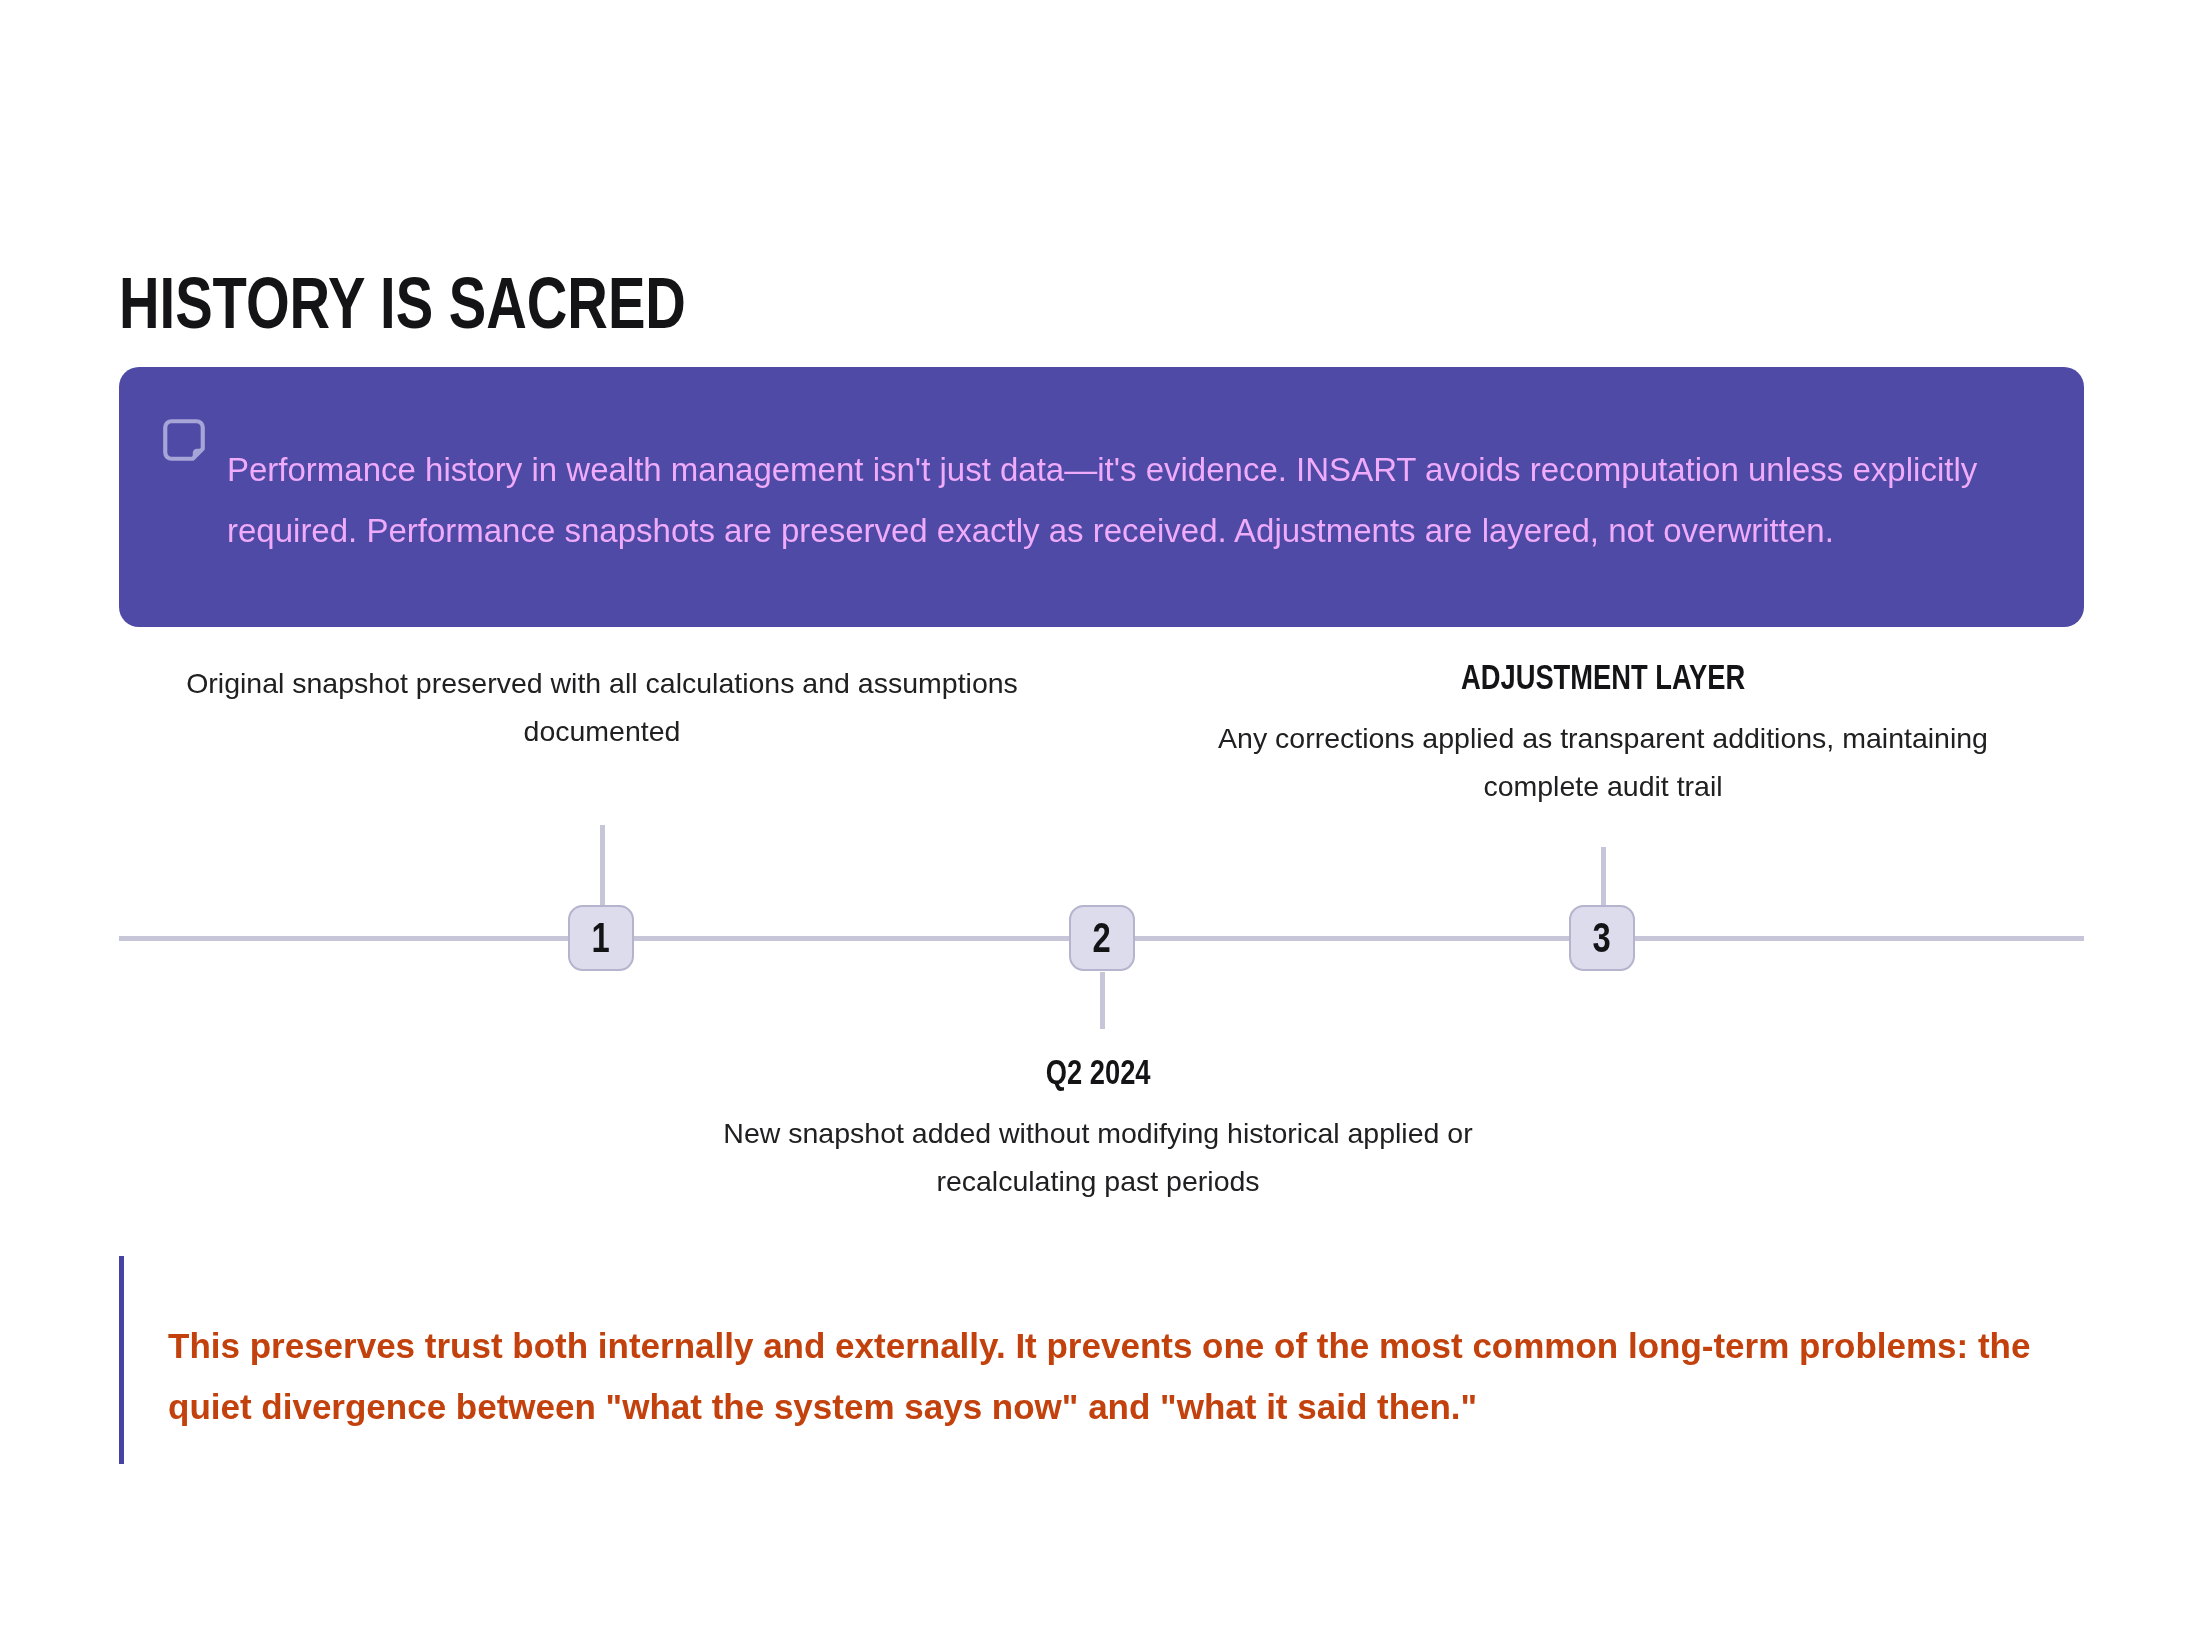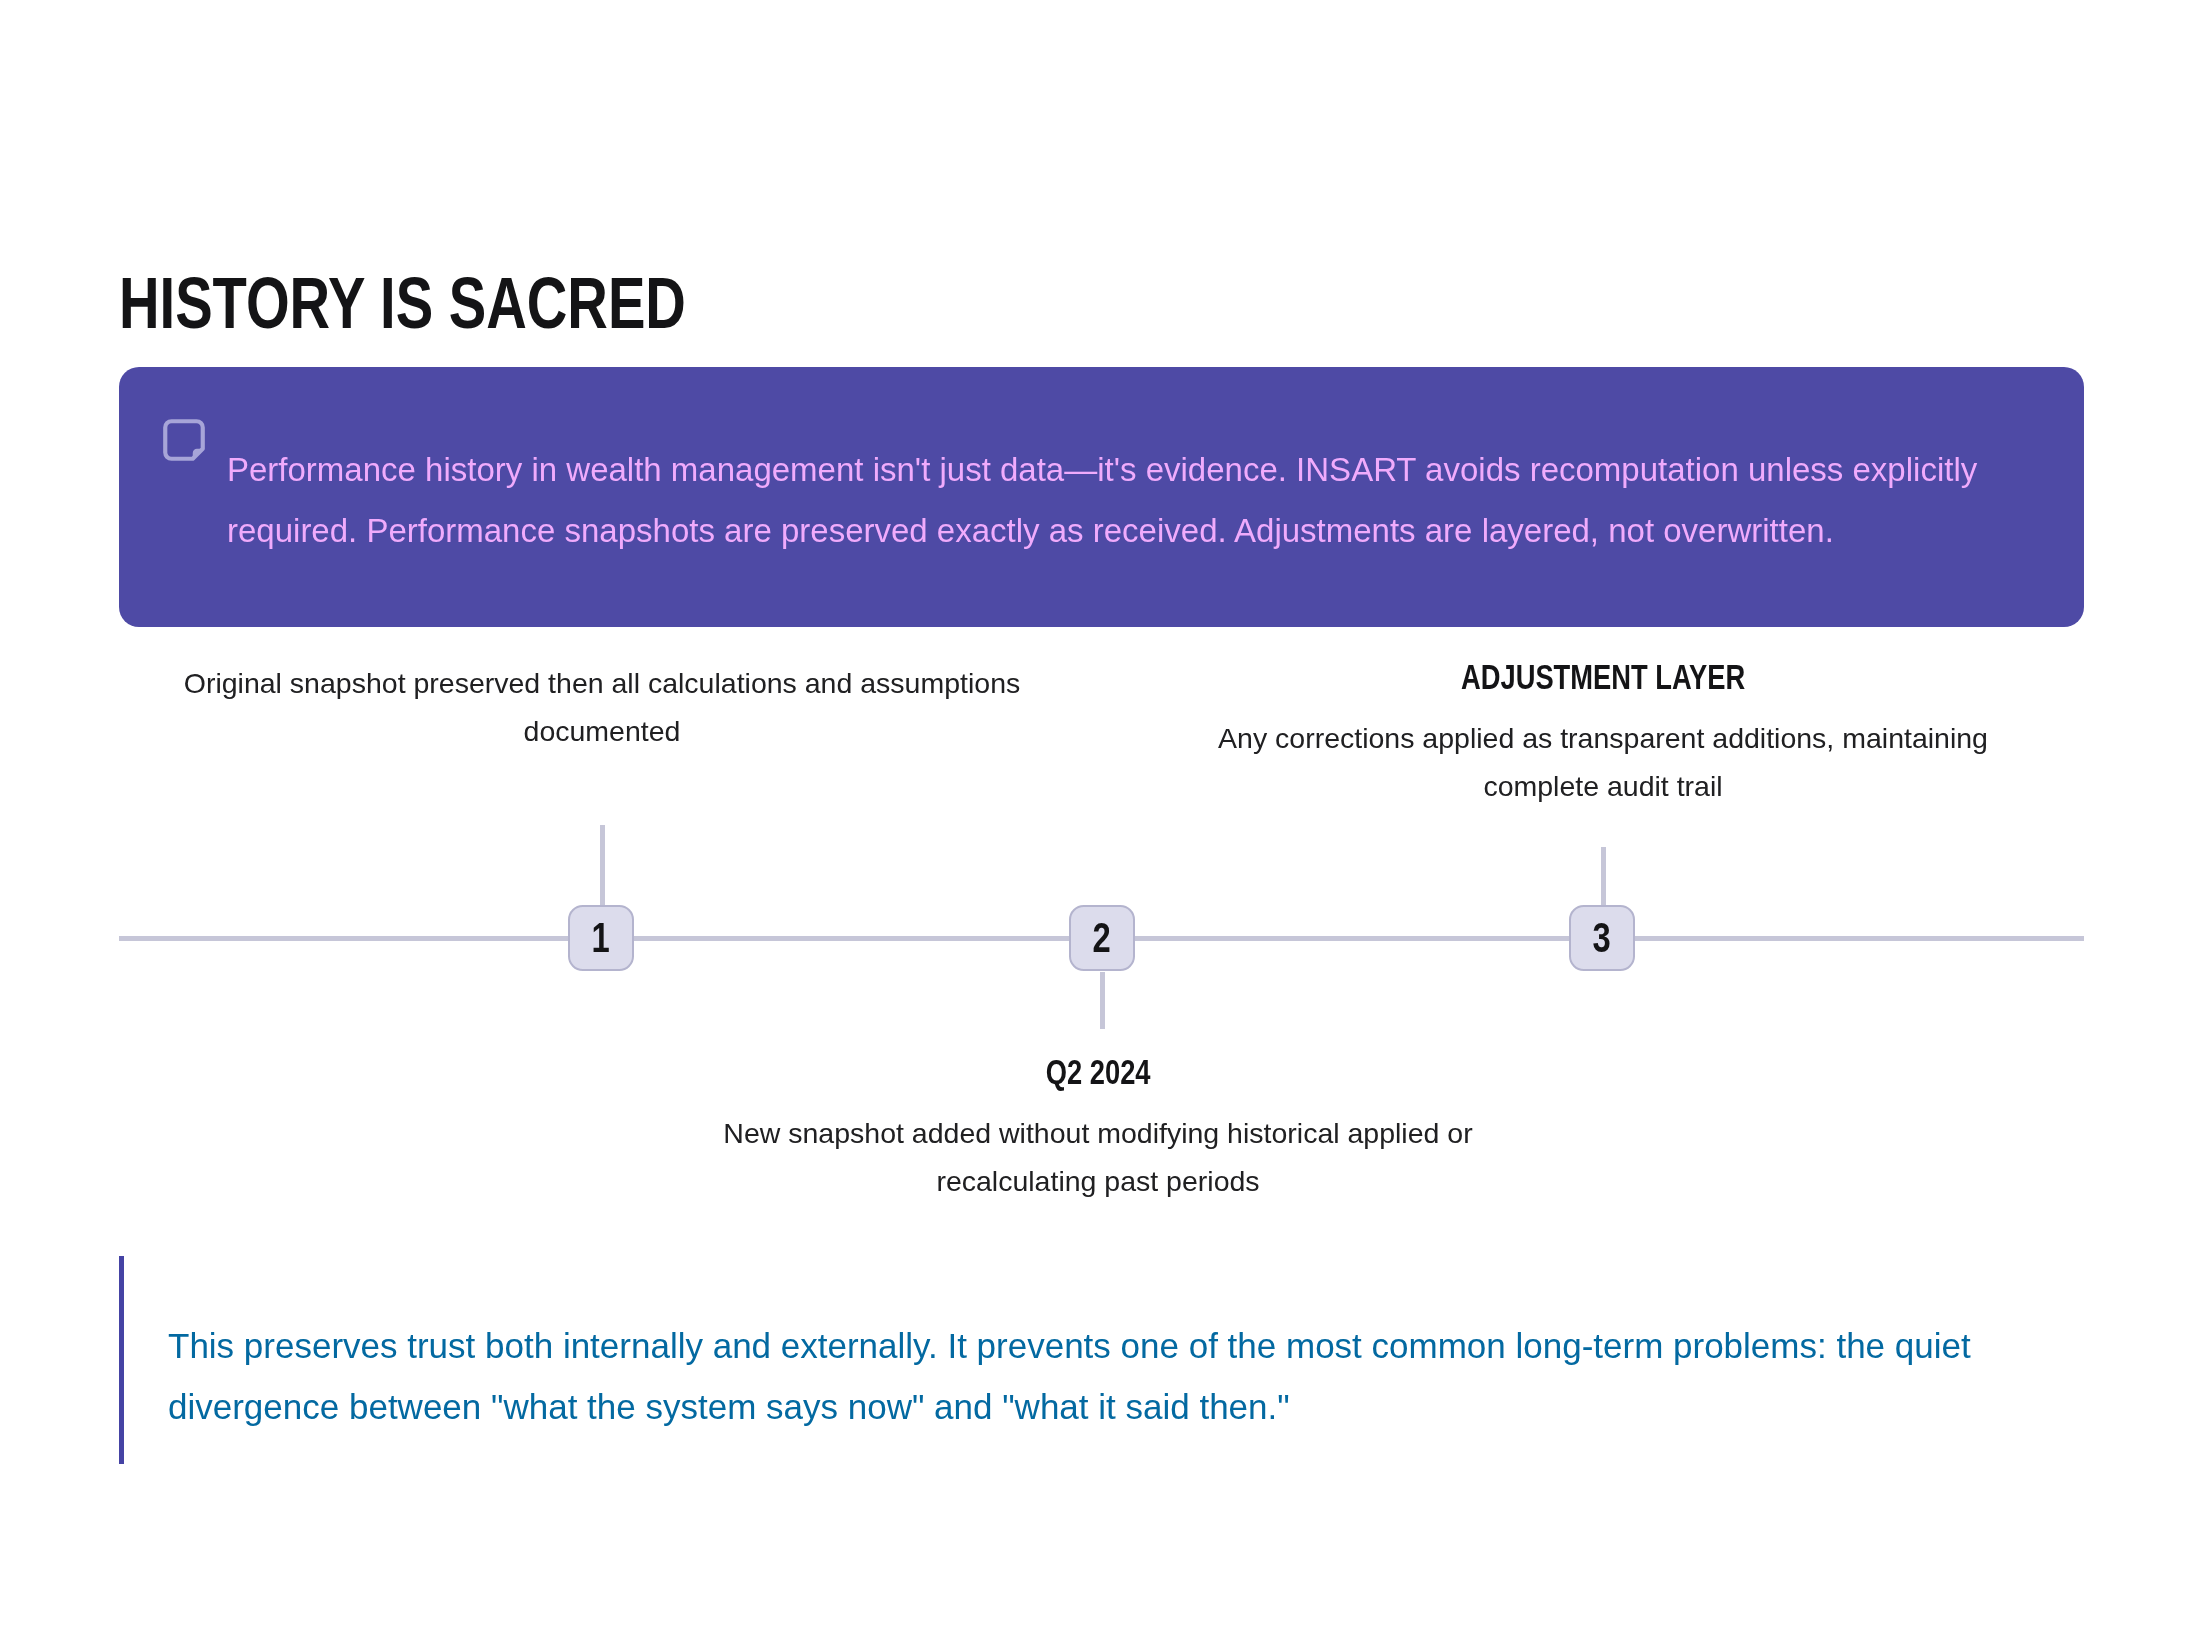--- a/index.html
+++ b/index.html
@@ -135,43 +135,43 @@
     left: 119px;
     top: 1256px;
     width: 1938px;
     border-left: 5.5px solid #4543a4;
     box-sizing: border-box;
     padding: 24px 0 39px 44px;
   }
   .quote .quote-text {
     font-size: 35px;
     line-height: 61px;
-    color: #0369a1;
-    font-weight: 400;
+    color: #c2410c;
+    font-weight: 700;
   }
 </style>
 </head>
 <body>
 
 <div class="slide">
 
   <h1 class="page-title">HISTORY IS SACRED</h1>
 
   <div class="callout">
     <span class="note-icon">
       <svg width="50" height="50" viewBox="0 0 24 24" fill="none" stroke="currentColor" stroke-width="2" stroke-linecap="round" stroke-linejoin="round">
         <path d="M16.2 21H6a3 3 0 0 1-3-3V6a3 3 0 0 1 3-3h12a3 3 0 0 1 3 3v10.2L16.2 21Z"></path>
         <path d="M16.2 21v-2.8a2 2 0 0 1 2-2H21L16.2 21Z" fill="currentColor" stroke="none"></path>
       </svg>
     </span>
     <p class="callout-text">Performance history in wealth management isn't just data—it's evidence. INSART avoids recomputation unless explicitly required. Performance snapshots are preserved exactly as received. Adjustments are layered, not overwritten.</p>
   </div>
 
   <div class="timeline-item i1">
-    <div class="item-description">Original snapshot preserved then all calculations and assumptions documented</div>
+    <div class="item-description">Original snapshot preserved with all calculations and assumptions documented</div>
   </div>
 
   <div class="timeline-item i3">
     <div class="item-heading">
       <span>ADJUSTMENT LAYER</span>
     </div>
     <div class="item-description">Any corrections applied as transparent additions, maintaining complete audit trail</div>
   </div>
 
   <div class="timeline-line"></div>

